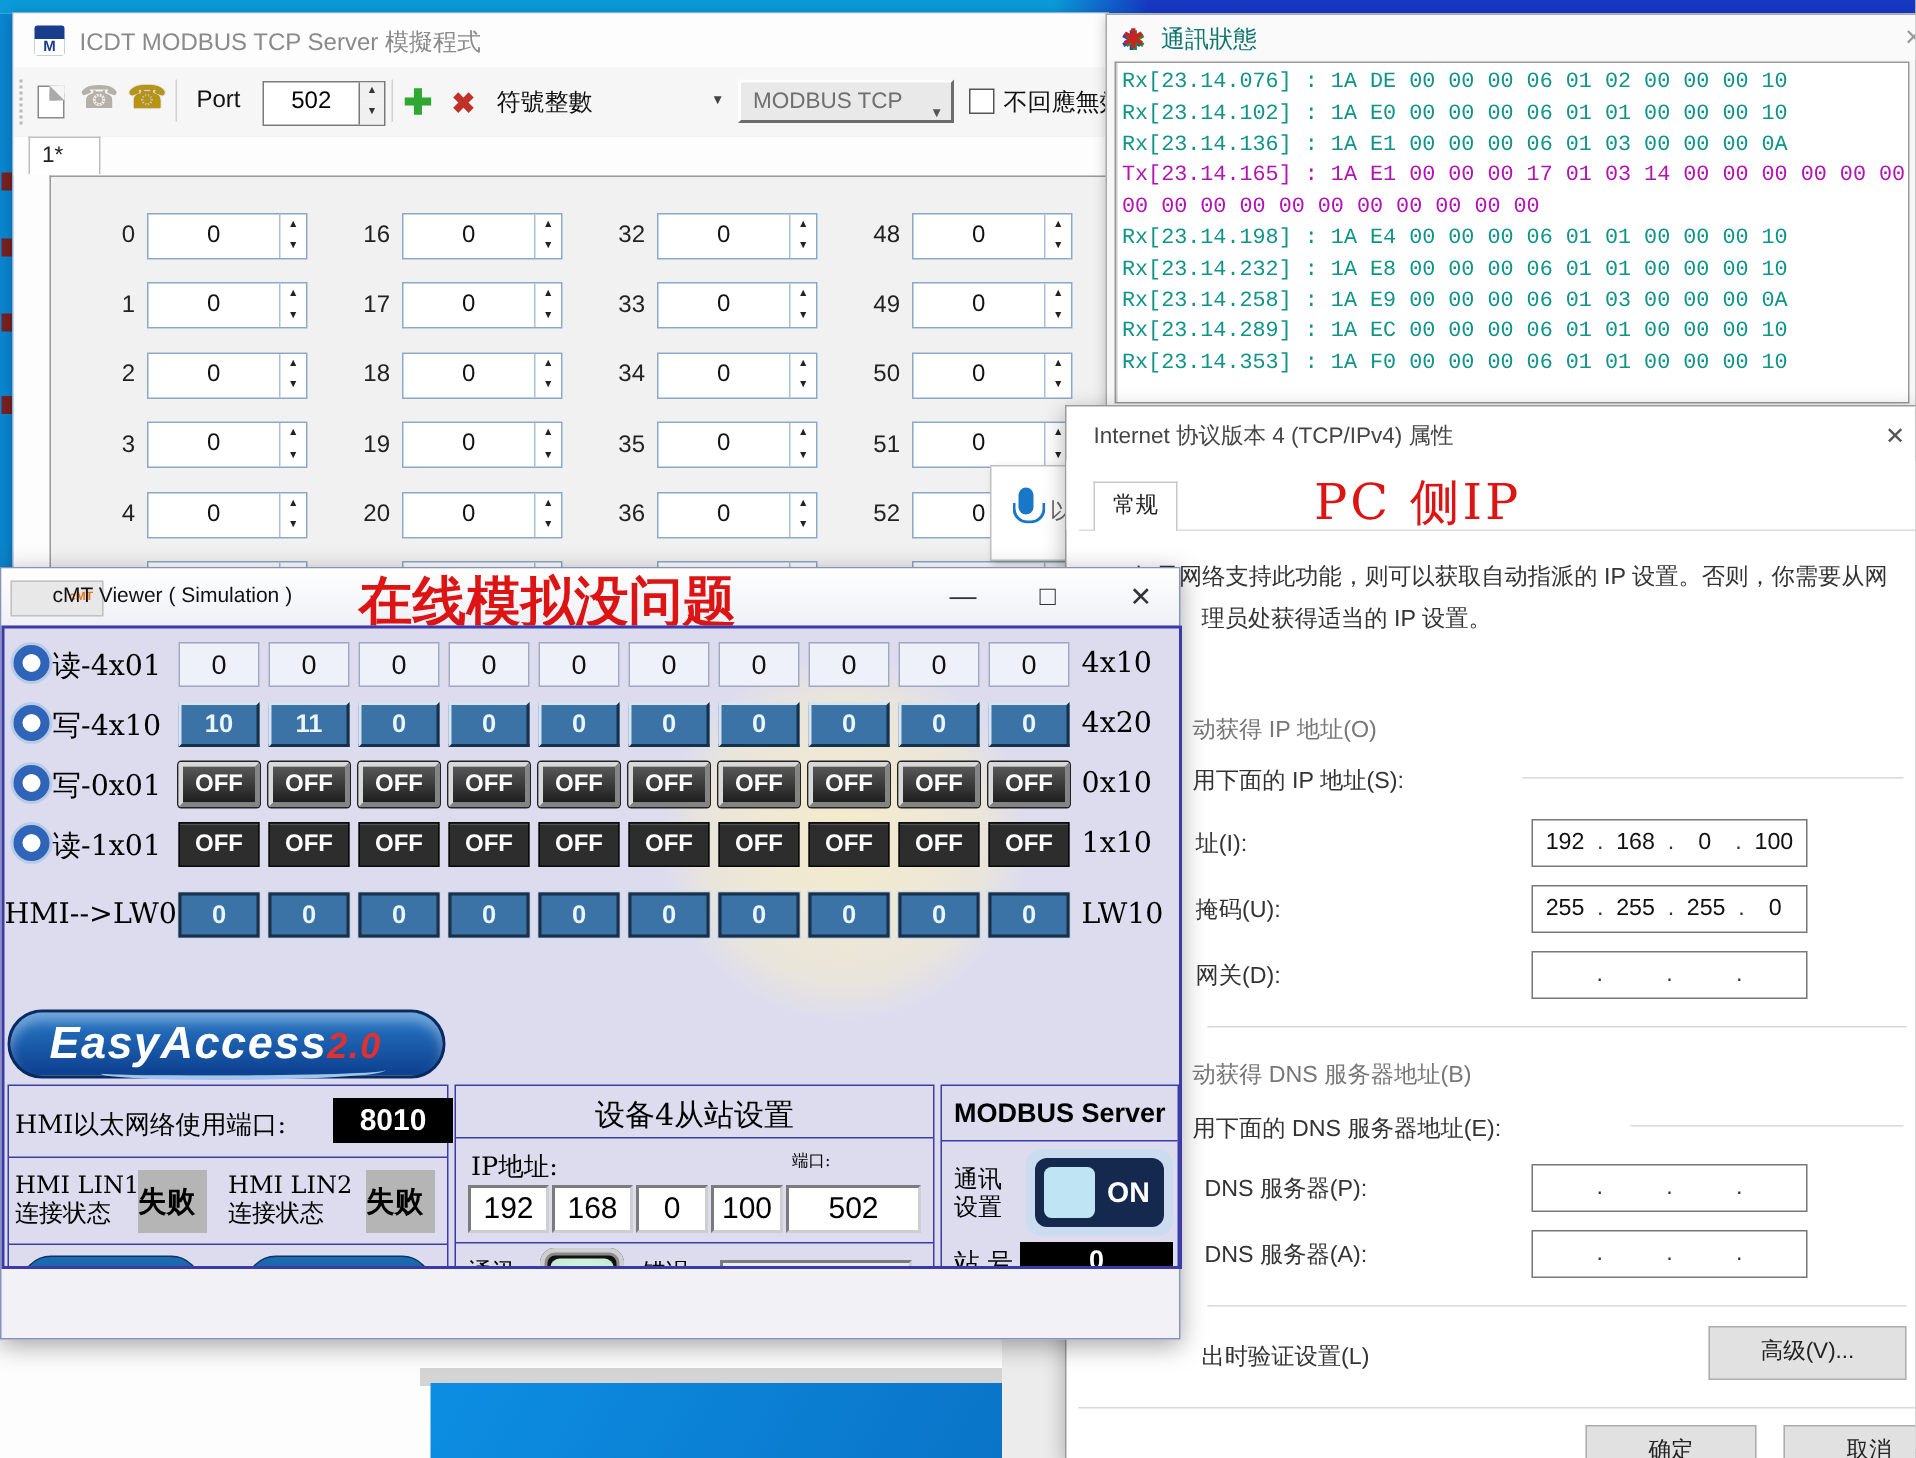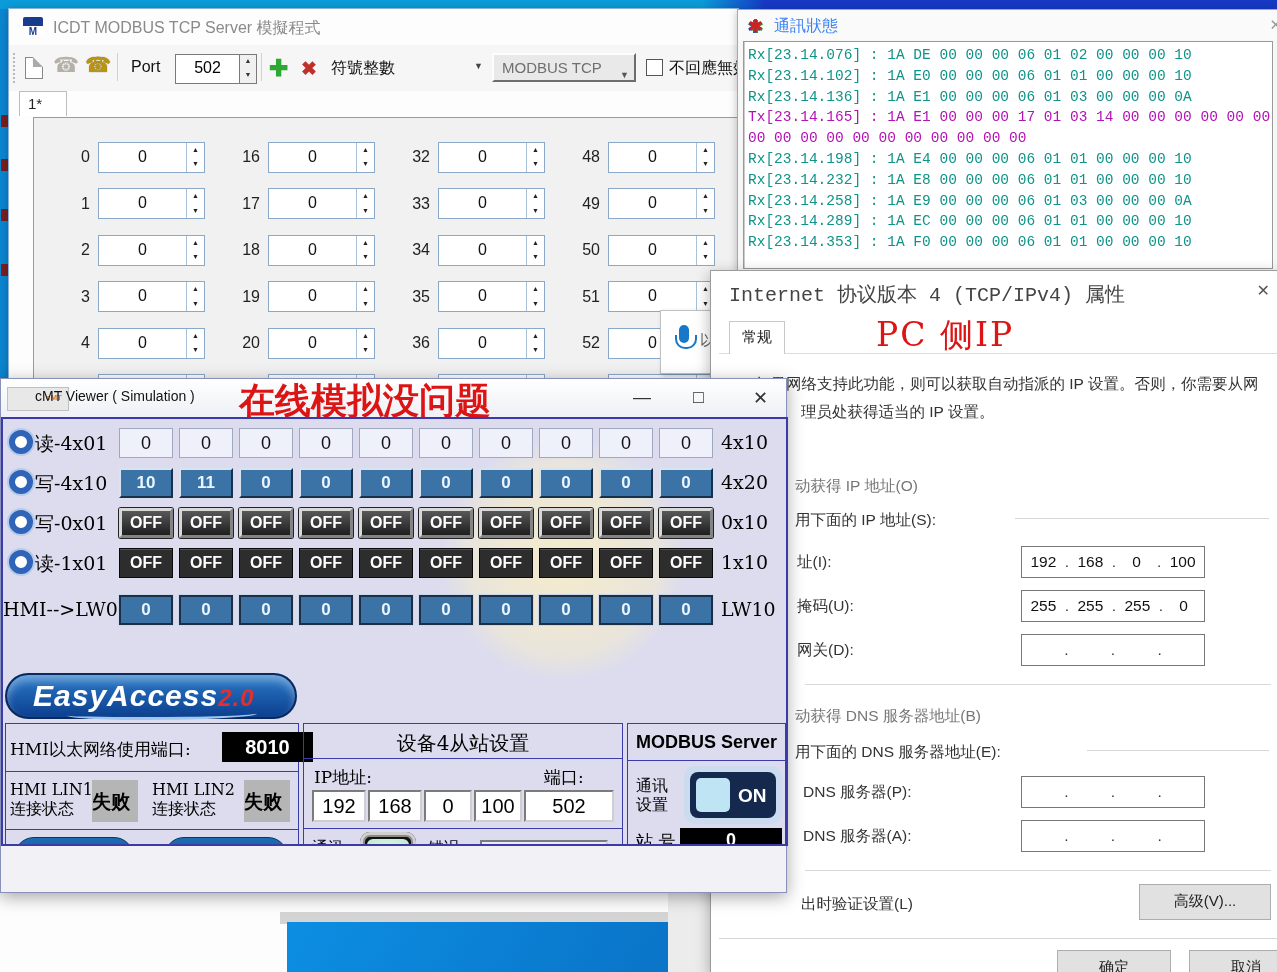--- a/index.html
+++ b/index.html
@@ -60,40 +60,40 @@
   .reg .spinbox{width:105px;height:29px;background:#fff;border:1px solid #8aa8c8;display:flex;}
   .reg .spinbox .v{flex:1;text-align:center;font-size:16px;line-height:27px;color:#111;}
   .reg .spinbox .ar{width:17px;border-left:1px solid #a8c0d8;display:flex;flex-direction:column;}
   .reg .spinbox .ar b{flex:1;font-size:7px;line-height:13px;text-align:center;color:#222;font-weight:normal;}
 
   
   #comm{left:737px;top:9px;width:540px;height:262px;background:#f7f7f7;z-index:20;border:1px solid #a8a8a8;border-right:none;}
   #comm .titlebar{position:absolute;left:0;top:0;width:100%;height:30px;background:#fafafa;}
   .comm-icon{position:absolute;left:10px;top:5px;font-size:18px;color:#cc2222;
     text-shadow:1px 1px 0 #2a8a2a,-1px 1px 0 #2244cc;}
-  .comm-title{position:absolute;left:36px;top:6px;font-size:16px;color:#3b82f6;}
+  .comm-title{position:absolute;left:36px;top:6px;font-size:16px;color:#0f766e;}
   .comm-close{position:absolute;right:-4px;top:6px;font-size:15px;color:#999;}
   #log{position:absolute;left:5px;top:31px;width:530px;height:228px;background:#fff;
     border:1px solid #999;box-shadow:inset 1px 0 0 #ccc;padding:3px 0 0 4px;box-sizing:border-box;overflow:hidden;}
   .log-line{font-family:"Liberation Mono",monospace;font-size:14.5px;line-height:20.8px;white-space:pre;}
   .log-line.rx{color:#0f9488;}
   .log-line.tx{color:#b412b4;}
 
   
   #micpop{left:660px;top:310px;width:56px;height:62px;background:#fff;border:1px solid #c0c0c0;
     box-shadow:2px 2px 5px rgba(0,0,0,.2);z-index:30;}
   .mic-glyph{position:absolute;left:18px;top:14px;width:10px;height:18px;background:#1878c8;border-radius:5px;}
   .mic-glyph::after{content:"";position:absolute;left:-4px;top:10px;width:18px;height:12px;
     border:2px solid #1878c8;border-top:none;border-radius:0 0 10px 10px;}
   .mic-label{position:absolute;right:2px;top:20px;font-size:15px;color:#666;}
 
   
   #ipdlg{left:710px;top:270px;width:567px;height:702px;background:#fff;z-index:40;
     border:1px solid #9b9b9b;border-right:none;box-shadow:0 4px 14px rgba(0,0,0,.3);}
-  .dlg-title{position:absolute;left:18px;top:10px;font-size:20px;color:#444;font-family:Liberation Mono, monospace;}
+  .dlg-title{position:absolute;left:18px;top:10px;font-size:15px;color:#444;}
   .dlg-close{position:absolute;right:8px;top:10px;font-size:16px;color:#555;}
   .dlg-tabzone{position:absolute;left:0;top:36px;width:100%;height:46px;background:#fff;}
   .dlg-tab{position:absolute;left:18px;top:14px;width:54px;height:32px;background:#fff;
     border:1px solid #c8c8c8;border-bottom:none;font-size:15px;color:#222;text-align:center;line-height:30px;z-index:2;}
   .dlg-page{position:absolute;left:8px;top:82px;width:566px;height:612px;background:#fff;border-top:1px solid #dcdcdc;}
   .red-anno{color:#dd1414;font-family:"DejaVu Serif",serif;}
   .dlg-text{position:absolute;font-size:15.5px;color:#333;white-space:nowrap;}
   .dlg-gray{color:#777;}
   .ipfield{position:absolute;width:182px;height:30px;background:#fff;border:1px solid #777;
     display:flex;align-items:center;justify-content:space-evenly;font-size:15.5px;color:#111;}
@@ -667,40 +667,40 @@
           </div>
         </div>
 
       <div class="logo-pill">
         <div class="logo-text"><span>EasyAccess</span><span class="logo-ver">2.0</span></div>
         <div class="logo-swoosh"></div>
       </div>
 
       <div class="panel" style="left:2px;top:304px;width:294px;height:159px">
         <div class="cn abs" style="left:4px;top:14px;font-size:17px">HMI以太网络使用端口:</div>
-        <div class="blackbox abs" style="left:216px;top:8px;width:91px;height:30px;font-size:20px;line-height:30px">8010</div>
+        <div class="blackbox abs" style="left:216px;top:8px;width:80px;height:30px;font-size:20px;line-height:30px">8010</div>
         <div class="pdivider" style="top:47px"></div>
         <div class="two-line abs" style="left:4px;top:56px">
           <span>HMI LIN1</span><br><span>连接状态</span>
         </div>
         <div class="graybox abs" style="left:86px;top:56px;width:46px;height:42px;font-size:19px;line-height:42px">失败</div>
         <div class="two-line abs" style="left:146px;top:56px">
           <span>HMI LIN2</span><br><span>连接状态</span>
         </div>
         <div class="graybox abs" style="left:238px;top:56px;width:46px;height:42px;font-size:19px;line-height:42px">失败</div>
         <div class="pdivider" style="top:105px"></div>
         <div class="lin-btn" style="left:8px;top:113px;width:120px">LIN1 设置</div>
         <div class="lin-btn" style="left:158px;top:113px;width:124px">LIN2 设置</div>
       </div>
 
       <div class="panel" style="left:300px;top:304px;width:320px;height:159px">
         <div class="cn abs" style="left:0;top:6px;width:100%;text-align:center;font-size:20px">设备4从站设置</div>
         <div class="pdivider" style="top:34px"></div>
         <div class="cn abs" style="left:10px;top:42px;font-size:17px">IP地址:</div>
-        <div class="cn abs" style="left:240px;top:42px;font-size:17px">端口:</div>
+        <div class="cn abs" style="left:224px;top:42px;font-size:11px">端口:</div>
         <div id="dev-ip-octets">
             <div class="inset-num abs" style="left: 8px; top: 66px; width: 54px; height: 32px; font-size: 20px; line-height: 28px;">192</div>
             <div class="inset-num abs" style="left: 64px; top: 66px; width: 54px; height: 32px; font-size: 20px; line-height: 28px;">168</div>
             <div class="inset-num abs" style="left: 120px; top: 66px; width: 48px; height: 32px; font-size: 20px; line-height: 28px;">0</div>
             <div class="inset-num abs" style="left: 170px; top: 66px; width: 48px; height: 32px; font-size: 20px; line-height: 28px;">100</div>
           </div>
         <div class="inset-num abs" style="left:220px;top:66px;width:90px;height:32px;font-size:20px;line-height:28px">502</div>
         <div class="pdivider" style="top:104px"></div>
         <div class="two-line abs" style="left:8px;top:114px">
           <span>通讯</span><br>

